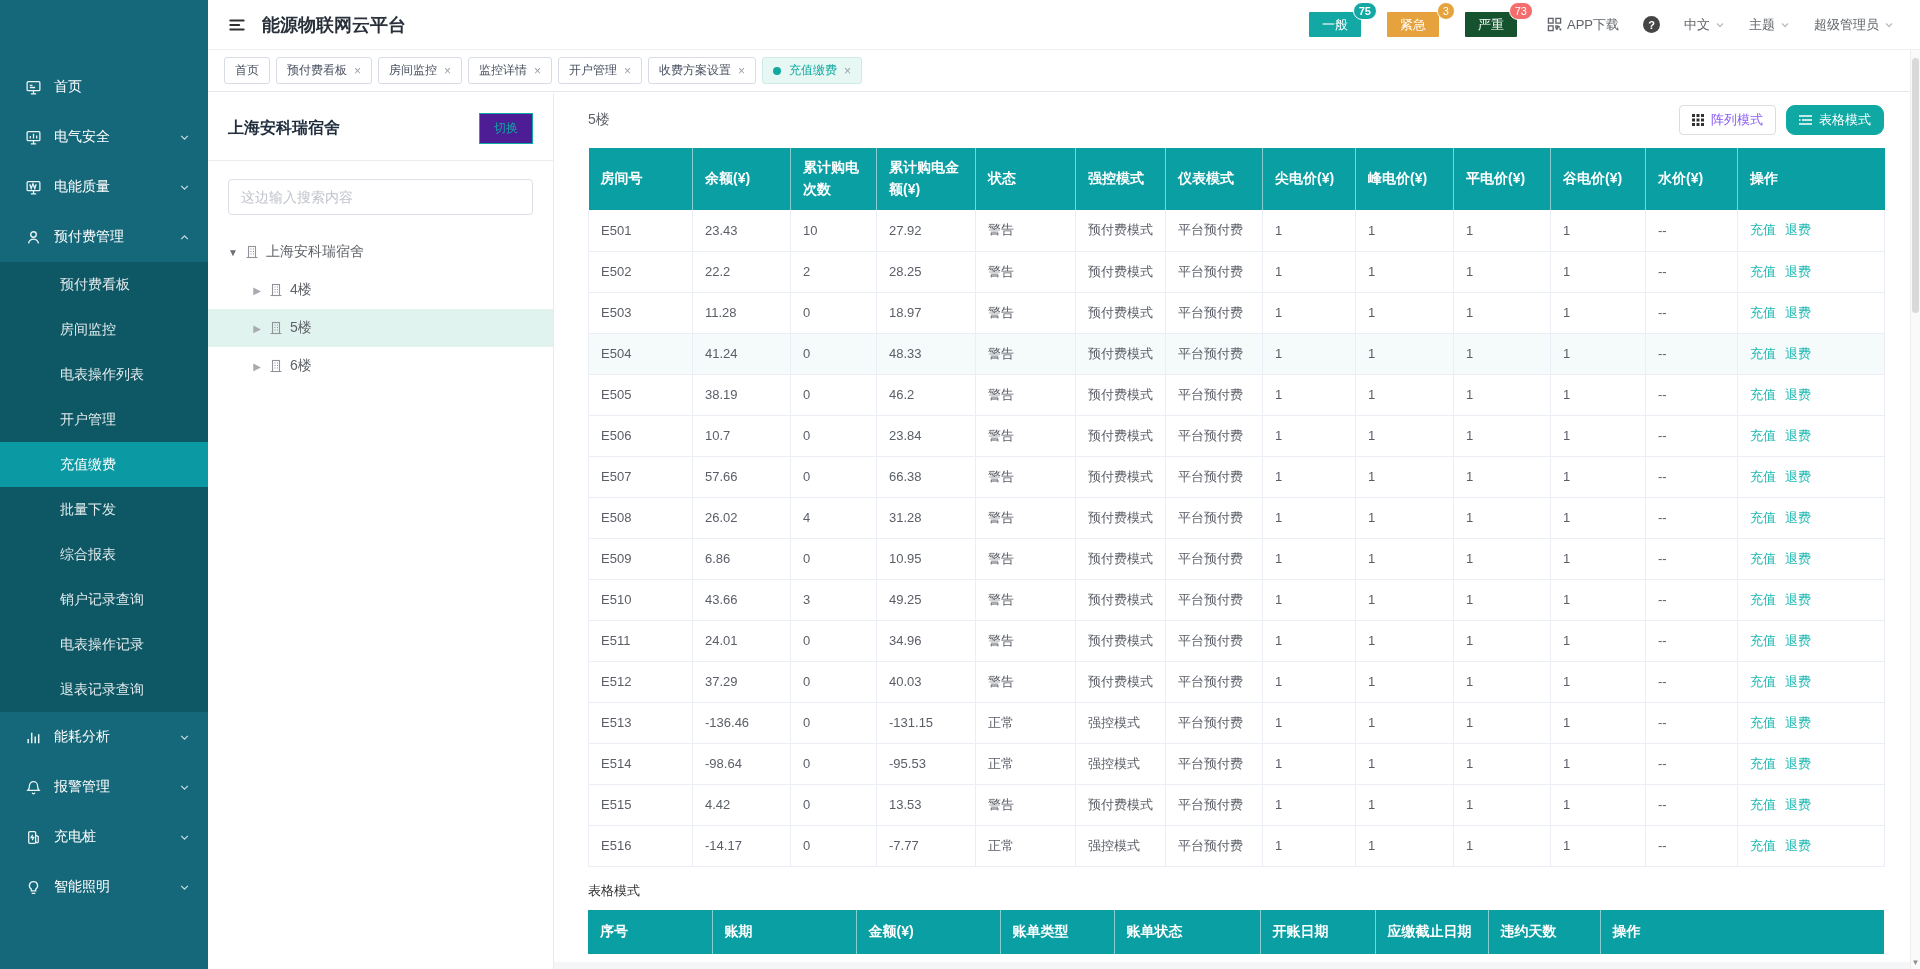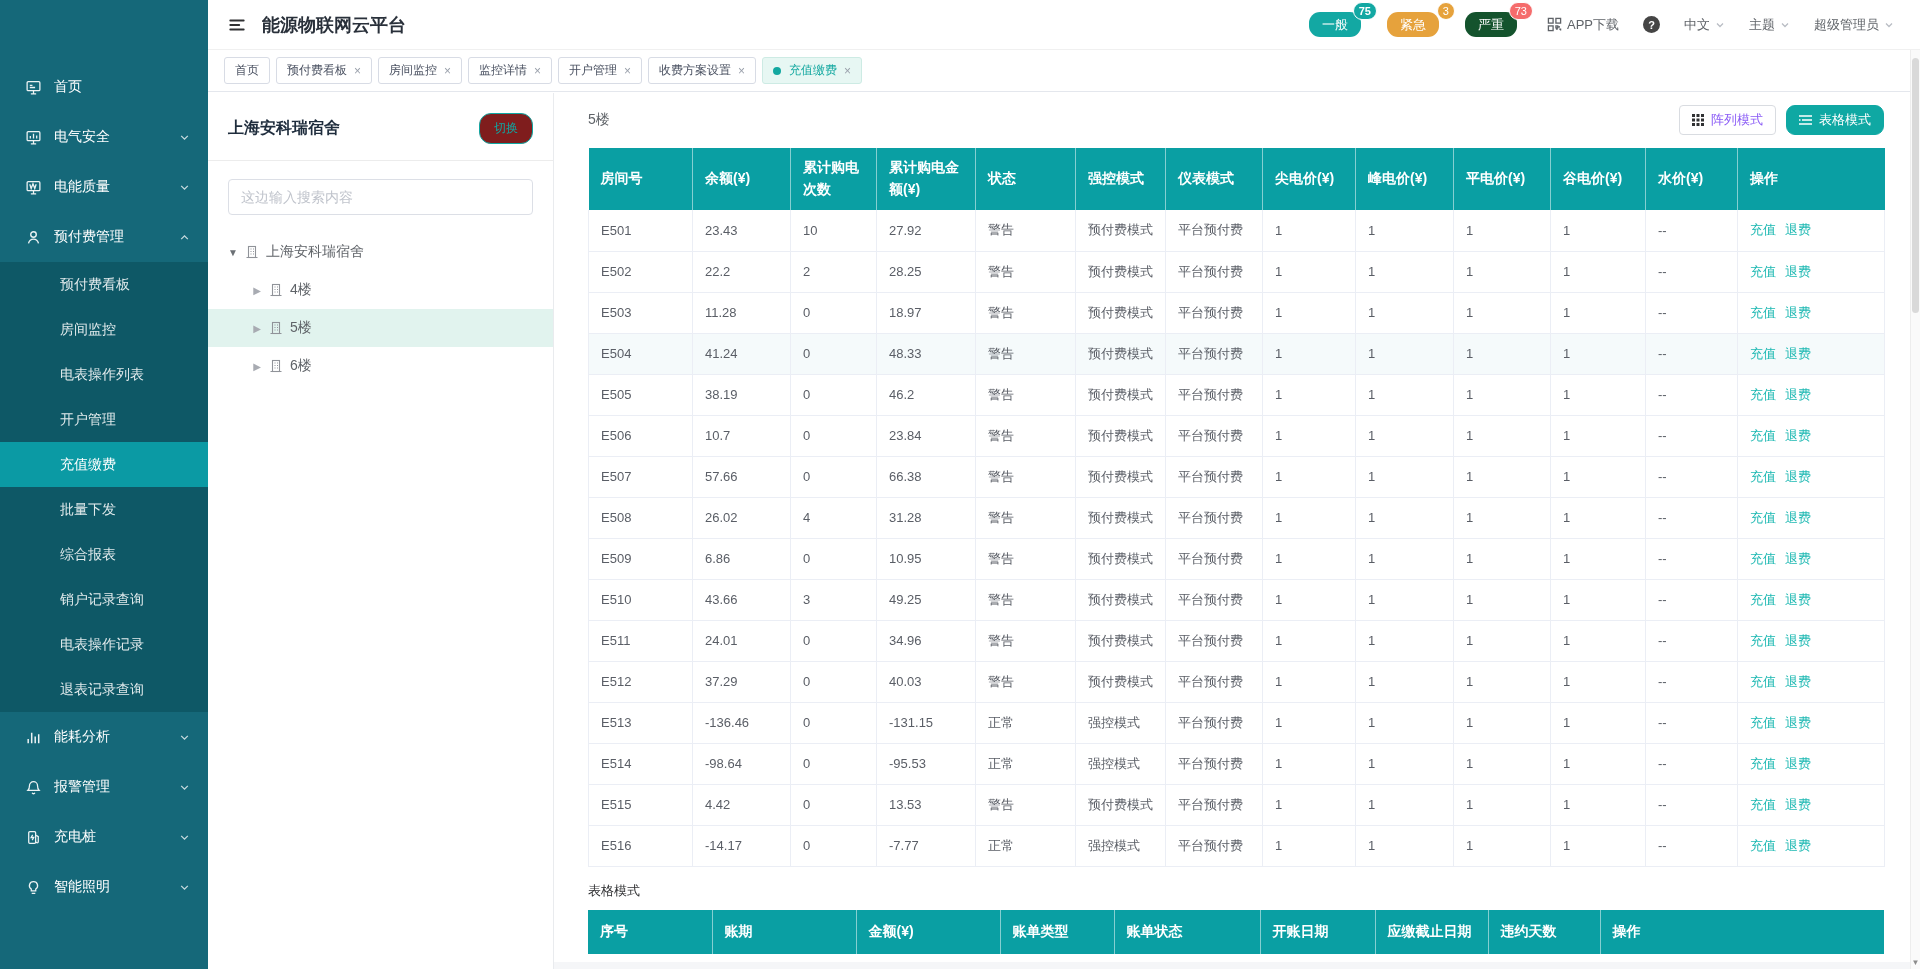--- a/index.html
+++ b/index.html
@@ -27,37 +27,37 @@
   .side-sub{background:var(--sidebar-submenu);}
   .side-sub-item{height:45px;display:flex;align-items:center;padding-left:60px;color:rgba(255,255,255,.88);font-size:14px;cursor:pointer;}
   .side-sub-item.active{background:var(--sidebar-active);color:#fff;}
   
   .app-header{position:absolute;left:208px;right:0;top:0;height:50px;background:#fff;display:flex;align-items:center;padding:0 26px 0 20px;border-bottom:1px solid #f0f0f0;}
   .burger{display:flex;margin-right:16px;cursor:pointer;color:#303133;}
   .app-title{font-size:18px;font-weight:bold;color:#29303a;}
   .hdr-right{margin-left:auto;display:flex;align-items:center;gap:24px;}
   .alarm-group{display:flex;align-items:center;gap:26px;margin-right:6px;}
   .alarm{position:relative;cursor:pointer;}
-  .alarm-btn{min-width:52px;height:25px;border-radius:11px;color:#fff;font-size:13px;display:flex;align-items:center;justify-content:center;padding:0 10px;}
+  .alarm-btn{min-width:52px;height:25px;border-radius:1px;color:#fff;font-size:13px;display:flex;align-items:center;justify-content:center;padding:0 10px;}
   .alarm-count{position:absolute;top:-10px;right:-16px;min-width:18px;height:18px;border-radius:9px;padding:0 5px;font-size:11px;color:#fff;display:flex;align-items:center;justify-content:center;border:1px solid #fff;}
   .hdr-link{display:flex;align-items:center;gap:5px;font-size:13px;color:#5f6368;cursor:pointer;}
   .help-dot{width:17px;height:17px;border-radius:50%;background:#454545;color:#fff;font-size:11px;font-weight:bold;display:flex;align-items:center;justify-content:center;cursor:pointer;}
   .chev{color:#b9bdc4;display:flex;}
   
   .tab-bar{position:absolute;left:208px;right:0;top:50px;height:42px;background:#fff;display:flex;align-items:center;gap:6px;padding:0 16px;border-bottom:1px solid #e4e7ed;}
   .tab{display:inline-flex;align-items:center;height:27px;padding:0 10px;border:1px solid #d8dce5;border-radius:3px;background:#fff;font-size:12px;color:#495060;cursor:pointer;}
   .tab .t-close{margin-left:7px;color:#9aa0ab;font-size:12px;line-height:1;}
   .tab.active{background:#e7f7f3;border-color:#cdebe4;color:#13a8a0;}
   .tab .t-dot{width:8px;height:8px;border-radius:50%;background:#13a8a0;margin-right:8px;}
   
   .content{position:absolute;left:208px;top:93px;right:10px;bottom:0;display:flex;background:#fff;}
   .tree-panel{width:346px;border-right:1px solid #e9ebee;padding:14px 20px 0;}
   .panel-head{display:flex;justify-content:space-between;align-items:center;margin:0 -20px;padding:6px 20px 16px;border-bottom:1px solid #ececec;}
   .panel-title{font-size:16px;font-weight:bold;color:#1f2d3d;}
-  .switch-btn{border:1px solid var(--accent);color:var(--accent);background:#7f1d1d;border-radius:12px;font-size:12px;padding:6px 14px;cursor:pointer;}
+  .switch-btn{border:1px solid var(--accent);color:var(--accent);background:#4c1d95;border-radius:0;font-size:12px;padding:6px 14px;cursor:pointer;}
   .search-input{margin-top:18px;width:100%;height:36px;border:1px solid #dcdfe6;border-radius:4px;padding:0 12px;font-size:14px;color:#303133;outline:none;font-family:inherit;}
   .search-input::placeholder{color:#c0c4cc;}
   .tree{margin:18px -20px 0;}
   .tree-row{height:38px;display:flex;align-items:center;font-size:14px;color:#5f6368;cursor:pointer;gap:7px;}
   .tree-row.root{padding-left:20px;}
   .tree-row.child{padding-left:44px;}
   .tree-row.selected{background:#e1f3ee;}
   .caret{font-size:10px;color:#6b7075;width:10px;display:flex;justify-content:center;}
   .tree-row.child .caret{color:#a8abb2;}
   .b-icon{color:#909399;display:flex;}

